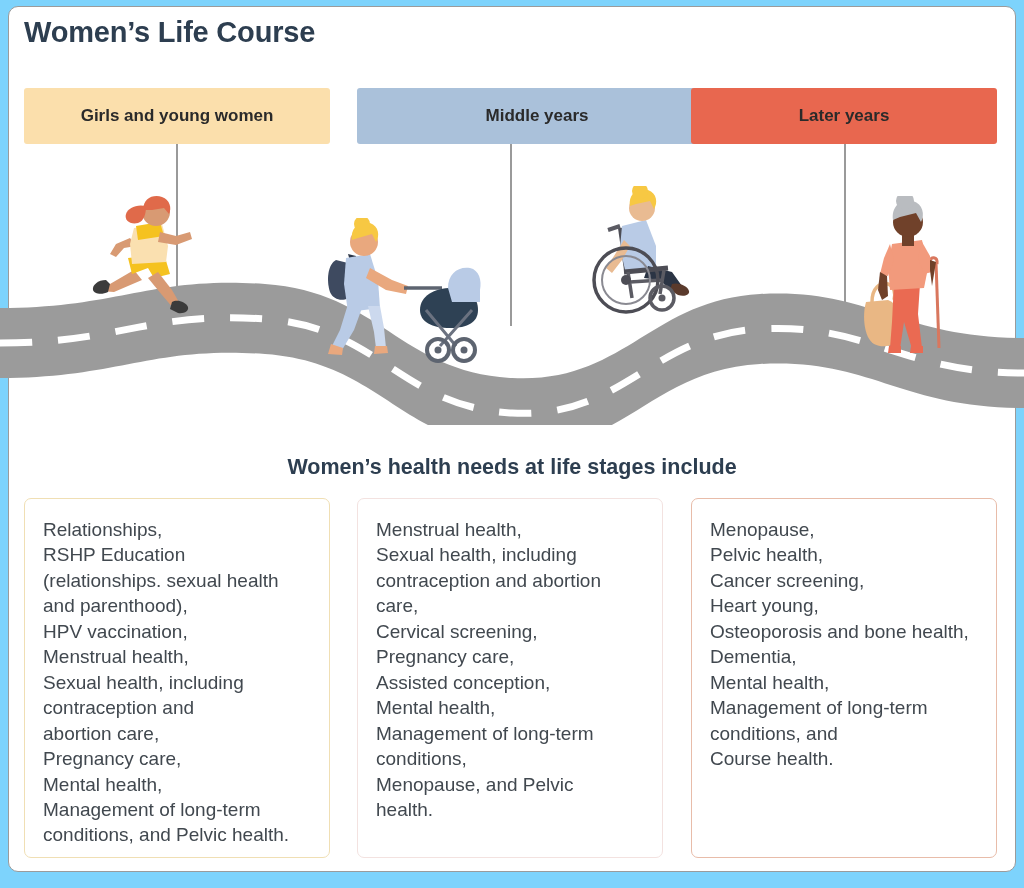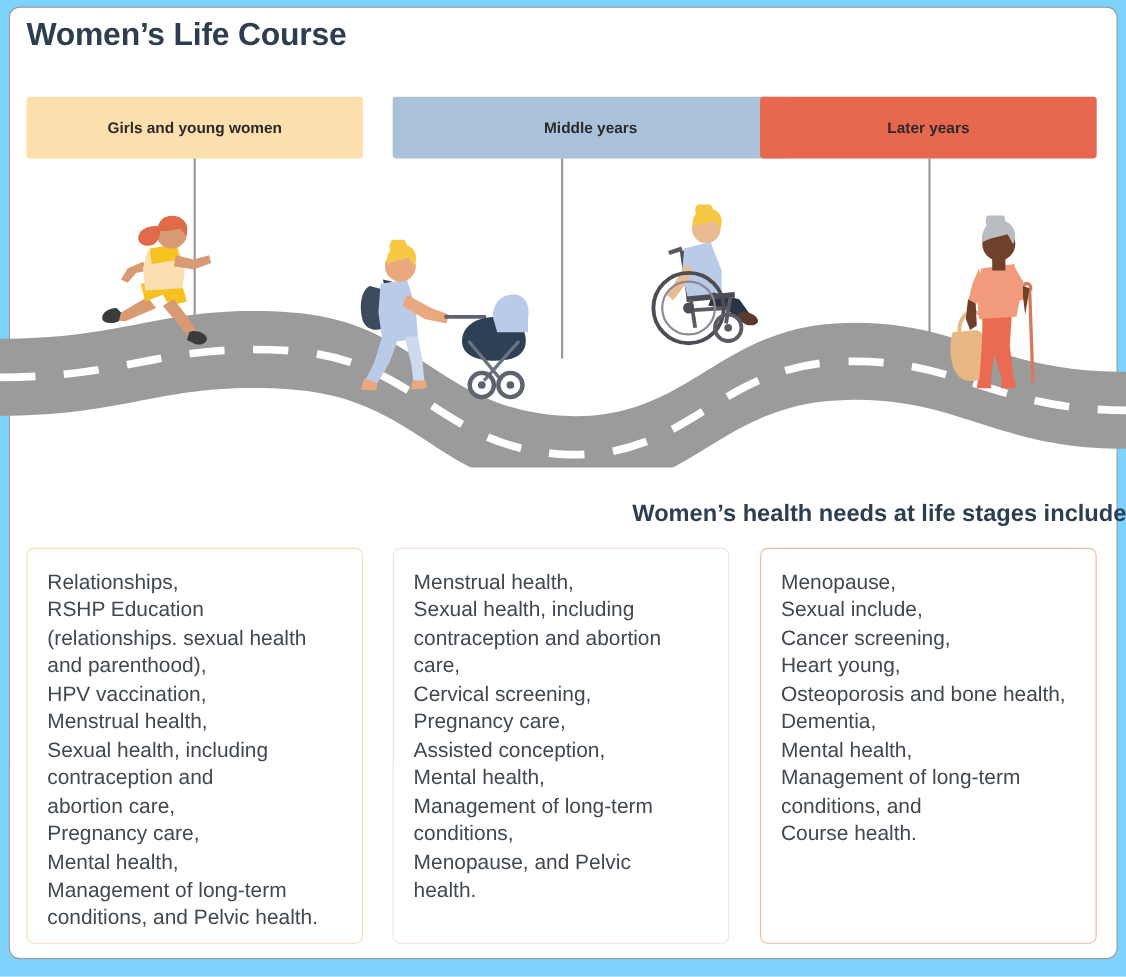--- a/index.html
+++ b/index.html
@@ -36,21 +36,21 @@
 
   
   .stage-badge {
     position: absolute;
     top: 88px;
     height: 56px;
     border-radius: 3px;
     display: flex;
     align-items: center;
     justify-content: center;
-    font-size: 14px;
+    font-size: 17px;
     font-weight: bold;
     color: #2a2a2a;
     text-align: center;
   }
   #badge-0 { left: 24px;  width: 306px; background: #fbdfac; }
   #badge-1 { left: 357px; width: 360px; background: #aac1da; }
   #badge-2 { left: 691px; width: 306px; background: #e8674f; }
 
   .connector {
     position: absolute;
@@ -74,21 +74,21 @@
   #figure-runner     { left: 80px;  top: 192px; }
   #figure-pram       { left: 322px; top: 218px; }
   #figure-wheelchair { left: 586px; top: 186px; }
   #figure-elder      { left: 860px; top: 196px; }
 
   
   .section-heading {
     position: absolute;
     left: 0; right: 0;
     top: 455px;
-    text-align: right;
+    text-align: center;
     font-size: 21.5px;
     font-weight: bold;
     color: #2d3e50;
   }
 
   
   .needs-card {
     position: absolute;
     top: 498px;
     height: 360px;
@@ -295,21 +295,21 @@
     <div class="needs-line">Assisted conception,</div>
     <div class="needs-line">Mental health,</div>
     <div class="needs-line">Management of long-term</div>
     <div class="needs-line">conditions,</div>
     <div class="needs-line">Menopause, and Pelvic</div>
     <div class="needs-line">health.</div>
   </div>
 
   <div class="needs-card" id="card-2">
     <div class="needs-line">Menopause,</div>
-    <div class="needs-line">Sexual include,</div>
+    <div class="needs-line">Pelvic health,</div>
     <div class="needs-line">Cancer screening,</div>
     <div class="needs-line">Heart young,</div>
     <div class="needs-line">Osteoporosis and bone health,</div>
     <div class="needs-line">Dementia,</div>
     <div class="needs-line">Mental health,</div>
     <div class="needs-line">Management of long-term</div>
     <div class="needs-line">conditions, and</div>
     <div class="needs-line">Course health.</div>
   </div>
 </div>

